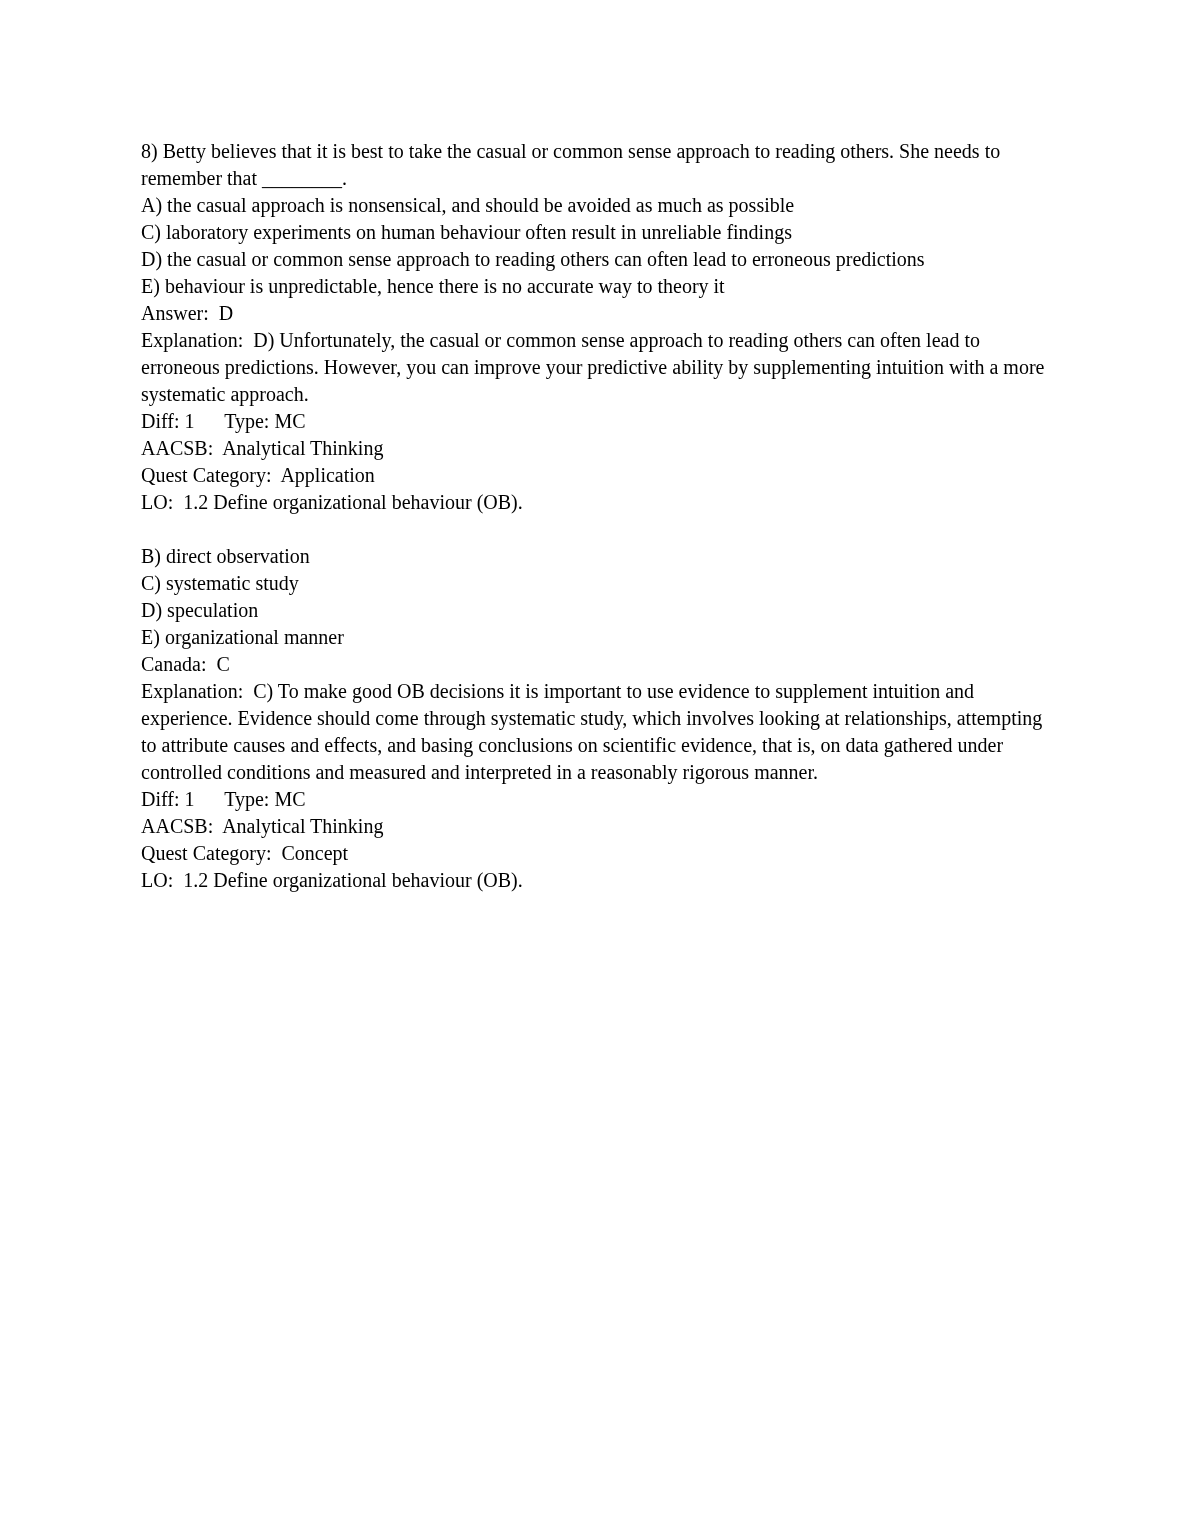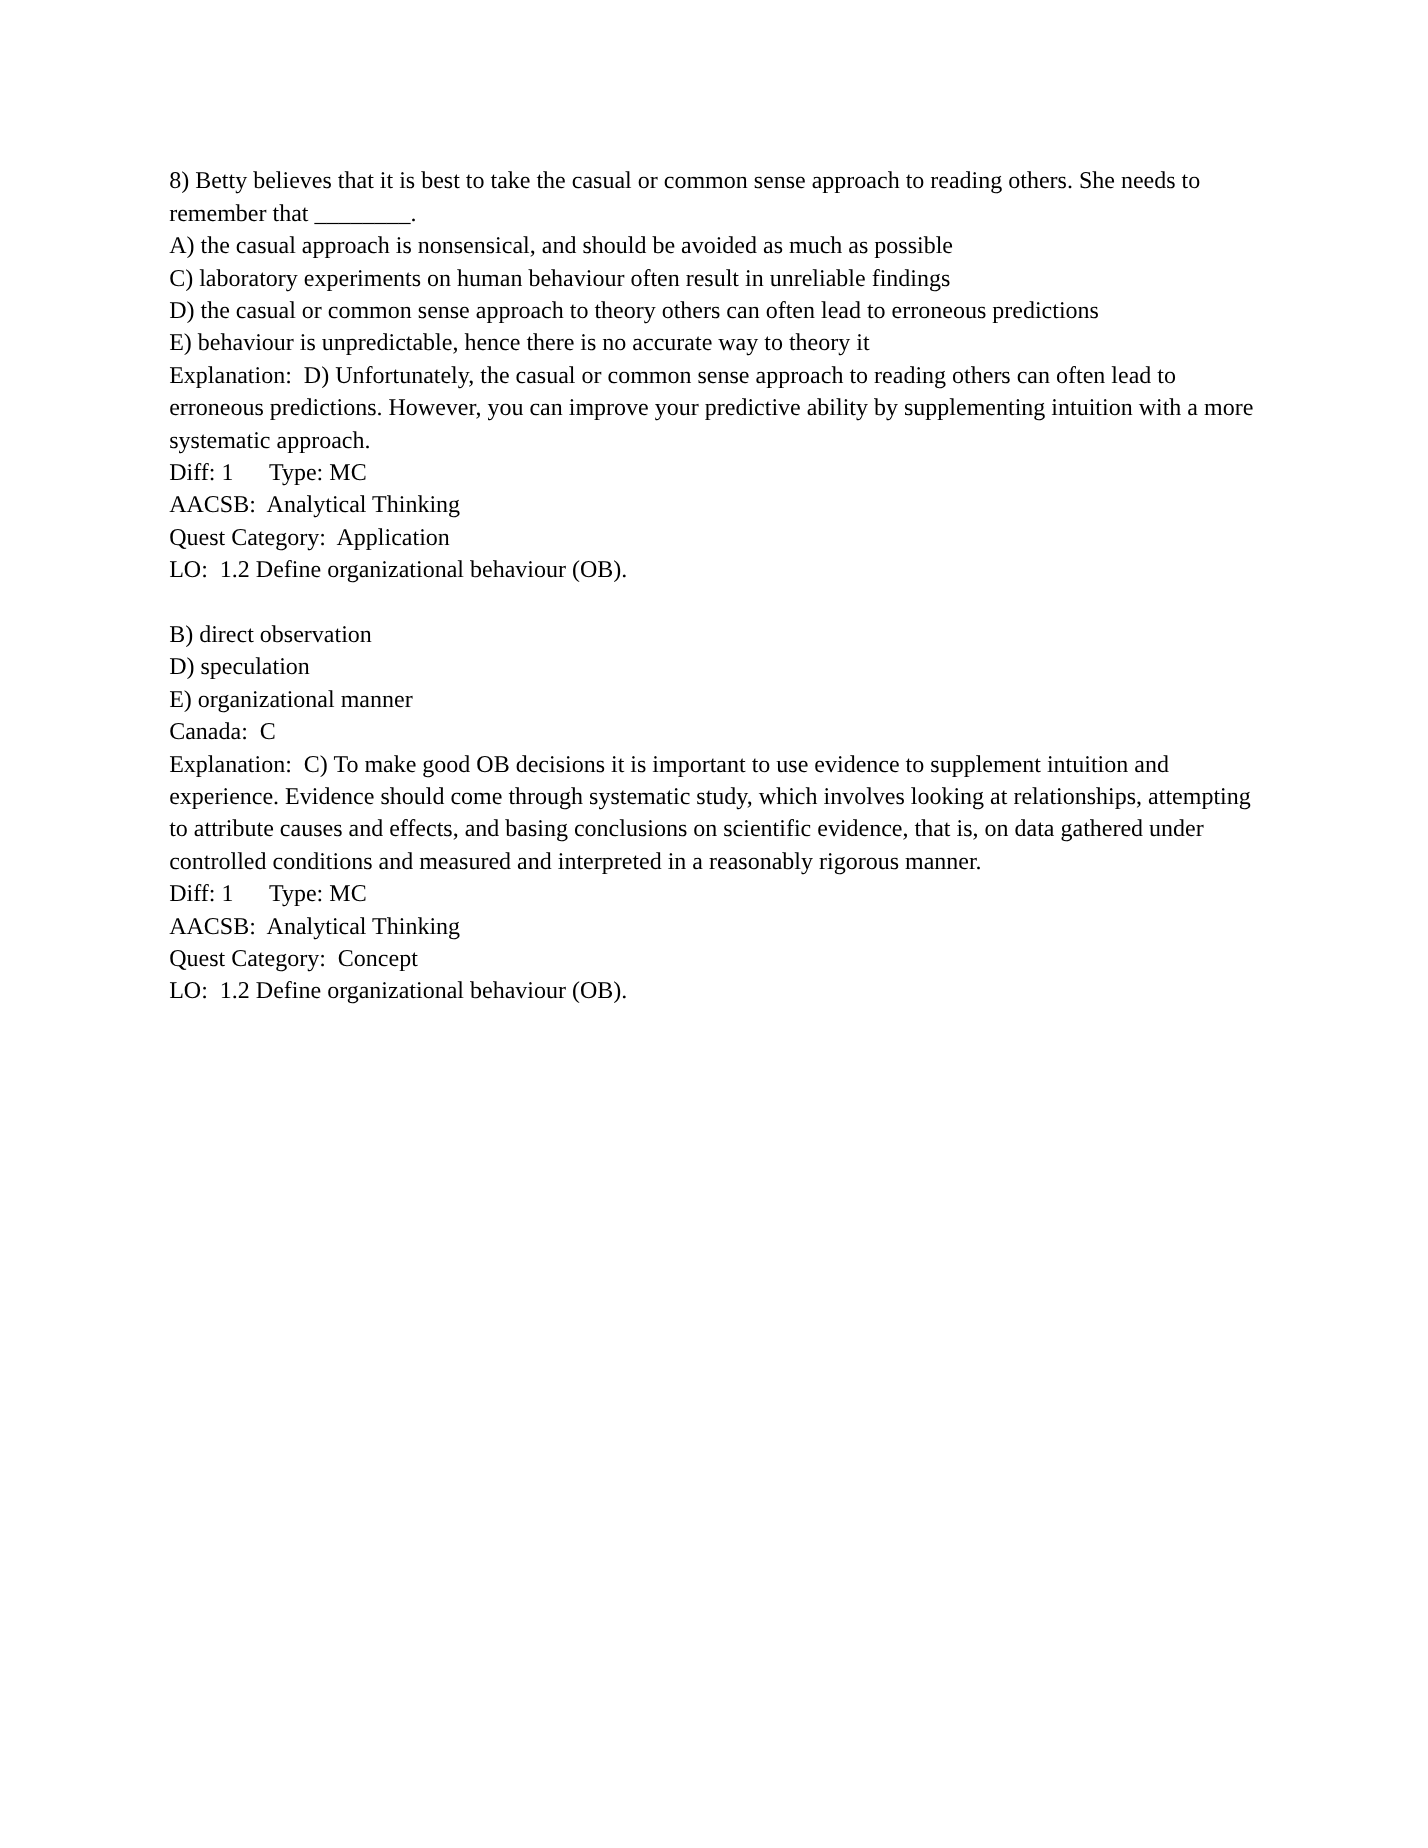--- a/index.html
+++ b/index.html
@@ -48,33 +48,35 @@
 </head>
 <body>
 
 <div class="page">
   <div class="content">
 
     <section class="question-block">
       <p class="line">8) Betty believes that it is best to take the casual or common sense approach to reading others. She needs to remember that ________.</p>
       <p class="line">A) the casual approach is nonsensical, and should be avoided as much as possible</p>
       <p class="line">C) laboratory experiments on human behaviour often result in unreliable findings</p>
-      <p class="line">D) the casual or common sense approach to theory others can often lead to erroneous predictions</p>
+      <p class="line">D) the casual or common sense approach to reading others can often lead to erroneous predictions</p>
       <p class="line">E) behaviour is unpredictable, hence there is no accurate way to theory it</p>
+      <p class="line">Answer:  D</p>
       <p class="line">Explanation:  D) Unfortunately, the casual or common sense approach to reading others can often lead to erroneous predictions. However, you can improve your predictive ability by supplementing intuition with a more systematic approach.</p>
       <p class="line">Diff: 1      Type: MC</p>
       <p class="line">AACSB:  Analytical Thinking</p>
       <p class="line">Quest Category:  Application</p>
       <p class="line">LO:  1.2 Define organizational behaviour (OB).</p>
     </section>
 
     <div class="blank-line"></div>
 
     <section class="question-block">
       <p class="line">B) direct observation</p>
+      <p class="line">C) systematic study</p>
       <p class="line">D) speculation</p>
       <p class="line">E) organizational manner</p>
       <p class="line">Canada:  C</p>
       <p class="line">Explanation:  C) To make good OB decisions it is important to use evidence to supplement intuition and experience. Evidence should come through systematic study, which involves looking at relationships, attempting to attribute causes and effects, and basing conclusions on scientific evidence, that is, on data gathered under controlled conditions and measured and interpreted in a reasonably rigorous manner.</p>
       <p class="line">Diff: 1      Type: MC</p>
       <p class="line">AACSB:  Analytical Thinking</p>
       <p class="line">Quest Category:  Concept</p>
       <p class="line">LO:  1.2 Define organizational behaviour (OB).</p>
     </section>
 

